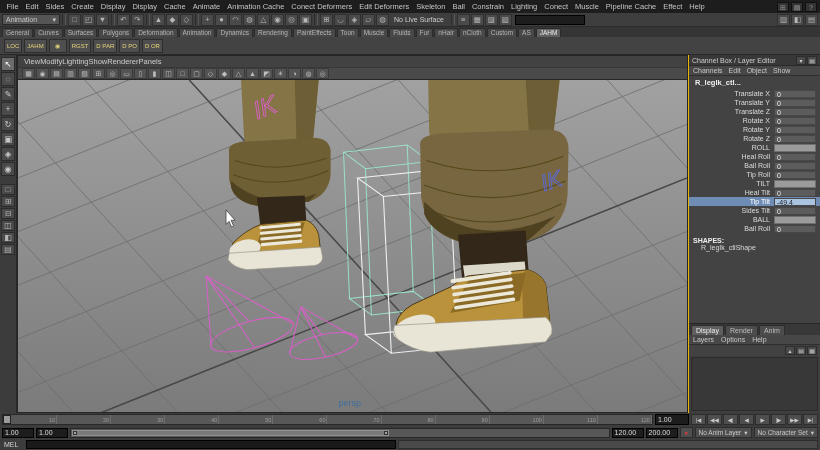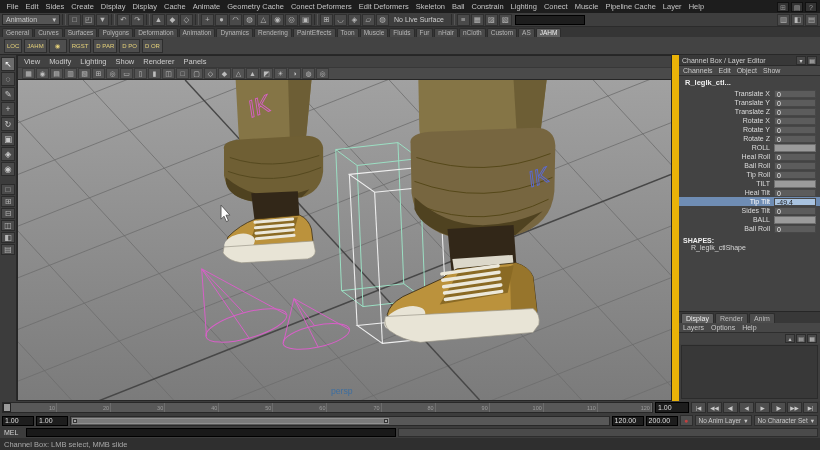--- a/index.html
+++ b/index.html
@@ -36,28 +36,28 @@
 
   
   .main{flex:1 1 auto;min-height:0;display:flex}
   .toolbox{width:17px;background:#3c3c3c;border-right:1px solid #282828;display:flex;flex-direction:column;align-items:center;padding-top:2px;gap:1px}
   .tool-icon{width:14px;height:14px;background:#4a4a4a;border:1px solid #2b2b2b;font-size:8.5px;line-height:12px;text-align:center;color:#c9c9c9}
   .tool-icon.active{background:#6b6b6b;color:#fff}
   .layouts{margin-top:7px;display:flex;flex-direction:column;gap:1px;align-items:center}
   .layout-btn{width:14px;height:11px;background:#4a4a4a;border:1px solid #2b2b2b;font-size:8px;line-height:9px;text-align:center;color:#b5b5b5}
 
   .viewport{flex:1;min-width:0;display:flex;flex-direction:column;border:1px solid #262626}
-  .vp-menu{height:11px;background:#424242;display:flex;align-items:center;gap:9px;padding:0 6px;font-size:7.5px;color:#cdcdcd}
+  .vp-menu{height:11px;background:#424242;display:flex;align-items:center;padding:0 6px;font-size:7.5px;color:#cdcdcd}
   .vp-toolbar{height:13px;background:#4a4a4a;border-top:1px solid #383838;border-bottom:1px solid #262626;display:flex;align-items:center;gap:1px;padding:0 4px}
   .vp-tool{width:13px;height:11px;background:#535353;border:1px solid #3a3a3a;font-size:7px;line-height:9px;text-align:center;color:#bdbdbd}
   .vp-canvas{flex:1;min-height:0;position:relative;background:linear-gradient(#a1a1a1,#7b7b7b);overflow:hidden}
   .vp-canvas svg{position:absolute;inset:0;width:100%;height:100%}
 
   
-  .rightpanel{width:148px;background:#434343;border-left:7px solid #eab308;display:flex;flex-direction:column;font-size:7px}
+  .rightpanel{width:132px;background:#434343;border-left:1px solid #eab308;display:flex;flex-direction:column;font-size:7px}
   .rp-header{height:11px;background:#383838;border-bottom:1px solid #2a2a2a;display:flex;align-items:center;justify-content:space-between;padding:0 3px;color:#cfcfcf}
   .rp-header-icons{display:flex;gap:1px}
   .rp-hicon{width:10px;height:9px;background:#4a4a4a;border:1px solid #2c2c2c;font-size:6px;line-height:8px;text-align:center}
   .rp-menus{height:10px;background:#474747;border-bottom:1px solid #2e2e2e;display:flex;gap:6px;align-items:center;padding:0 4px;color:#c9c9c9}
   .rp-node{height:11px;padding:2px 0 0 6px;font-weight:bold;color:#eee;font-size:7.5px}
   .cb-rows{padding-top:2px}
   .cb-row{height:9px;display:flex;align-items:center}
   .cb-label{flex:1;text-align:right;padding-right:4px;color:#dcdcdc;white-space:nowrap}
   .cb-value{width:42px;height:8px;line-height:8px;margin-right:4px;background:#5c5c5c;border:1px solid #474747;color:#eee;padding-left:2px}
   .cb-row.divider .cb-value{background:#9b9b9b;border-color:#6f6f6f}
@@ -110,31 +110,31 @@
     <div class="menu-items">
 
     <span class="menu-item">File</span>
         <span class="menu-item">Edit</span>
         <span class="menu-item">Sides</span>
         <span class="menu-item">Create</span>
         <span class="menu-item">Display</span>
         <span class="menu-item">Display</span>
         <span class="menu-item">Cache</span>
         <span class="menu-item">Animate</span>
-        <span class="menu-item">Geometry Cache</span>
+        <span class="menu-item">Animation Cache</span>
         <span class="menu-item">Conect Deformers</span>
         <span class="menu-item">Edit Deformers</span>
         <span class="menu-item">Skeleton</span>
         <span class="menu-item">Ball</span>
         <span class="menu-item">Constrain</span>
         <span class="menu-item">Lighting</span>
         <span class="menu-item">Conect</span>
         <span class="menu-item">Muscle</span>
         <span class="menu-item">Pipeline Cache</span>
-        <span class="menu-item">Layer</span>
+        <span class="menu-item">Effect</span>
         <span class="menu-item">Help</span>
       </div>
     <div class="menubar-right">
 
     <span class="mb-icon">⊞</span>
         <span class="mb-icon">▤</span>
         <span class="mb-icon">?</span>
       </div>
   </div>
 
@@ -590,16 +590,13 @@
         <span>▾</span>
     </div>
   </div>
 
   <div class="command-row">
     <span class="cmd-label">MEL</span>
     <input class="cmd-input" style="">
     <div class="cmd-result"></div>
   </div>
 
-  <div class="help-row">
-    <span>Channel Box: LMB select, MMB slide</span>
-  </div>
 </div>
 
 </body></html>

